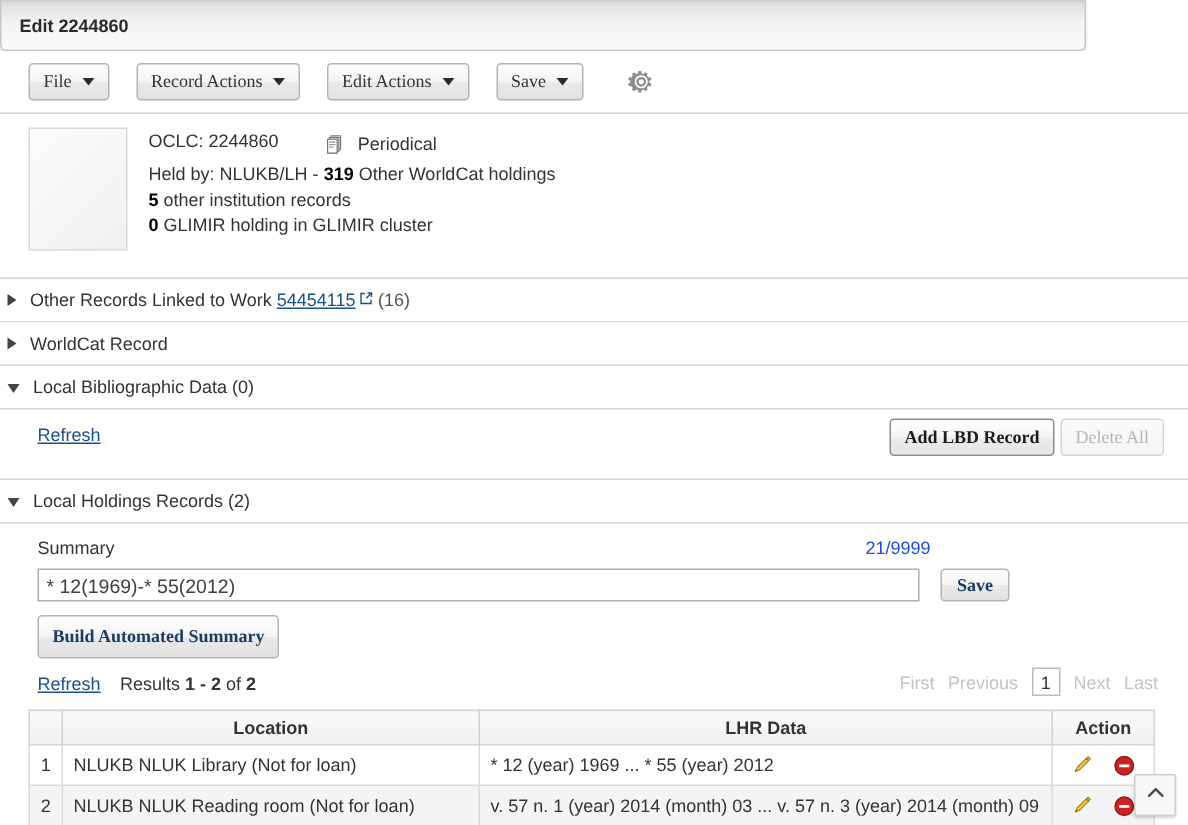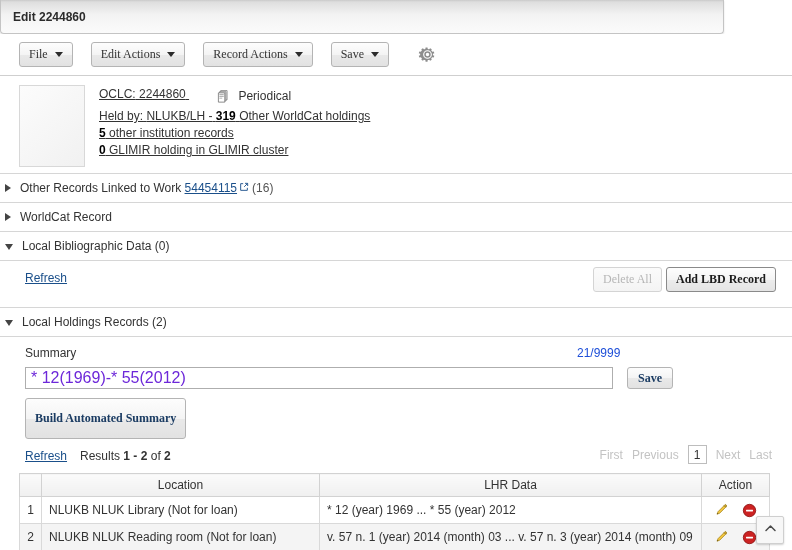--- a/index.html
+++ b/index.html
@@ -86,23 +86,22 @@
     width: 22px;
     height: 22px;
     display: inline-flex;
     align-items: center;
     justify-content: center;
   }
 
   
   .record-block {
     display: flex;
-    padding: 9px 0 6px 19px;
+    padding: 9px 0 18px 19px;
     border-bottom: 1px solid #d6d6d6;
-    text-decoration: underline;
   }
   .thumb {
     width: 64px;
     height: 80px;
     border: 1px solid #d8d8d8;
     background: linear-gradient(135deg, #fcfcfc 0%, #f1f1f1 100%);
     flex: 0 0 auto;
   }
   .record-info {
     margin-left: 14px;
@@ -225,35 +224,35 @@
     align-items: center;
   }
   .text-input {
     box-sizing: border-box;
     width: 588px;
     height: 22px;
     margin-left: 6px;
     border: 1px solid #aeaeae;
     background: #ffffff;
     font-family: "Liberation Sans", sans-serif;
-    font-size: 16px;
-    color: #6d28d9;
+    font-size: 13px;
+    color: #404040;
     padding: 0 5px;
     outline: none;
   }
   .btn.save-sm {
     margin-left: 14px;
     height: 22px;
     font-weight: bold;
     color: #1b3c63;
     padding: 0 10px;
   }
   .build-row { margin: 8px 0 6px 6px; }
   .btn.build {
-    height: 41px;
+    height: 29px;
     font-weight: bold;
     color: #1b3c63;
   }
 
   .results-row {
     position: relative;
     height: 24px;
     margin-top: 4px;
   }
   .results-row .refresh2 {
@@ -299,21 +298,21 @@
     border-collapse: collapse;
     width: 750px;
     margin-top: 4px;
     table-layout: fixed;
   }
   table.lhr th {
     background: linear-gradient(to bottom, #fbfbfb 0%, #f0f0f0 100%);
     border: 1px solid #d2d2d2;
     height: 22px;
     font-size: 12px;
-    font-weight: normal;
+    font-weight: bold;
     color: #333;
     padding: 0;
   }
   table.lhr td {
     border: 1px solid #d9d9d9;
     height: 26px;
     font-size: 12px;
     color: #333;
     padding: 0 7px;
     white-space: nowrap;
@@ -358,25 +357,25 @@
     <span class="tab-title">Edit 2244860</span>
   </div>
 </div>
 
 <div class="toolbar">
   <div class="btn menu-btn">
     <span>File</span>
     <span class="caret"></span>
   </div>
   <div class="btn menu-btn">
+    <span>Record Actions</span>
+    <span class="caret"></span>
+  </div>
+  <div class="btn menu-btn">
     <span>Edit Actions</span>
-    <span class="caret"></span>
-  </div>
-  <div class="btn menu-btn">
-    <span>Record Actions</span>
     <span class="caret"></span>
   </div>
   <div class="btn menu-btn">
     <span>Save</span>
     <span class="caret"></span>
   </div>
   <span class="gear">
     <svg width="19" height="19" viewBox="0 0 20 20" aria-hidden="true">
       <path fill="#8d8d8d" d="M10 6.6a3.4 3.4 0 1 0 0 6.8 3.4 3.4 0 0 0 0-6.8zm0 5.2a1.8 1.8 0 1 1 0-3.6 1.8 1.8 0 0 1 0 3.6z"></path>
       <path fill="#8d8d8d" d="M17.2 11.3l-1.5-.5a5.9 5.9 0 0 0 0-1.6l1.5-.5-.6-1.9-1.6.2a6 6 0 0 0-1.1-1.2l.6-1.4-1.7-1-1 1.2a6 6 0 0 0-1.5-.4L10 2.5H8l-.3 1.7a6 6 0 0 0-1.5.4l-1-1.2-1.7 1 .6 1.4a6 6 0 0 0-1.1 1.2l-1.6-.2-.6 1.9 1.5.5a5.9 5.9 0 0 0 0 1.6l-1.5.5.6 1.9 1.6-.2c.3.45.68.86 1.1 1.2l-.6 1.4 1.7 1 1-1.2c.48.18.98.31 1.5.4l.3 1.7h2l.3-1.7a6 6 0 0 0 1.5-.4l1 1.2 1.7-1-.6-1.4a6 6 0 0 0 1.1-1.2l1.6.2.6-1.9zM10 14.6a4.6 4.6 0 1 1 0-9.2 4.6 4.6 0 0 1 0 9.2z"></path>
@@ -438,22 +437,22 @@
   <span class="label">WorldCat Record</span>
 </div>
 
 <div class="acc">
   <span class="tri down"></span>
   <span class="label">Local Bibliographic Data (0)</span>
 </div>
 <div class="lbd-body">
   <a class="link refresh">Refresh</a>
   <div class="btns">
+    <div class="btn primary-outline">Add LBD Record</div>
     <div class="btn disabled">Delete All</div>
-    <div class="btn primary-outline">Add LBD Record</div>
   </div>
 </div>
 
 <div class="acc">
   <span class="tri down"></span>
   <span class="label">Local Holdings Records (2)</span>
 </div>
 
 <div class="lhr-body">
 

